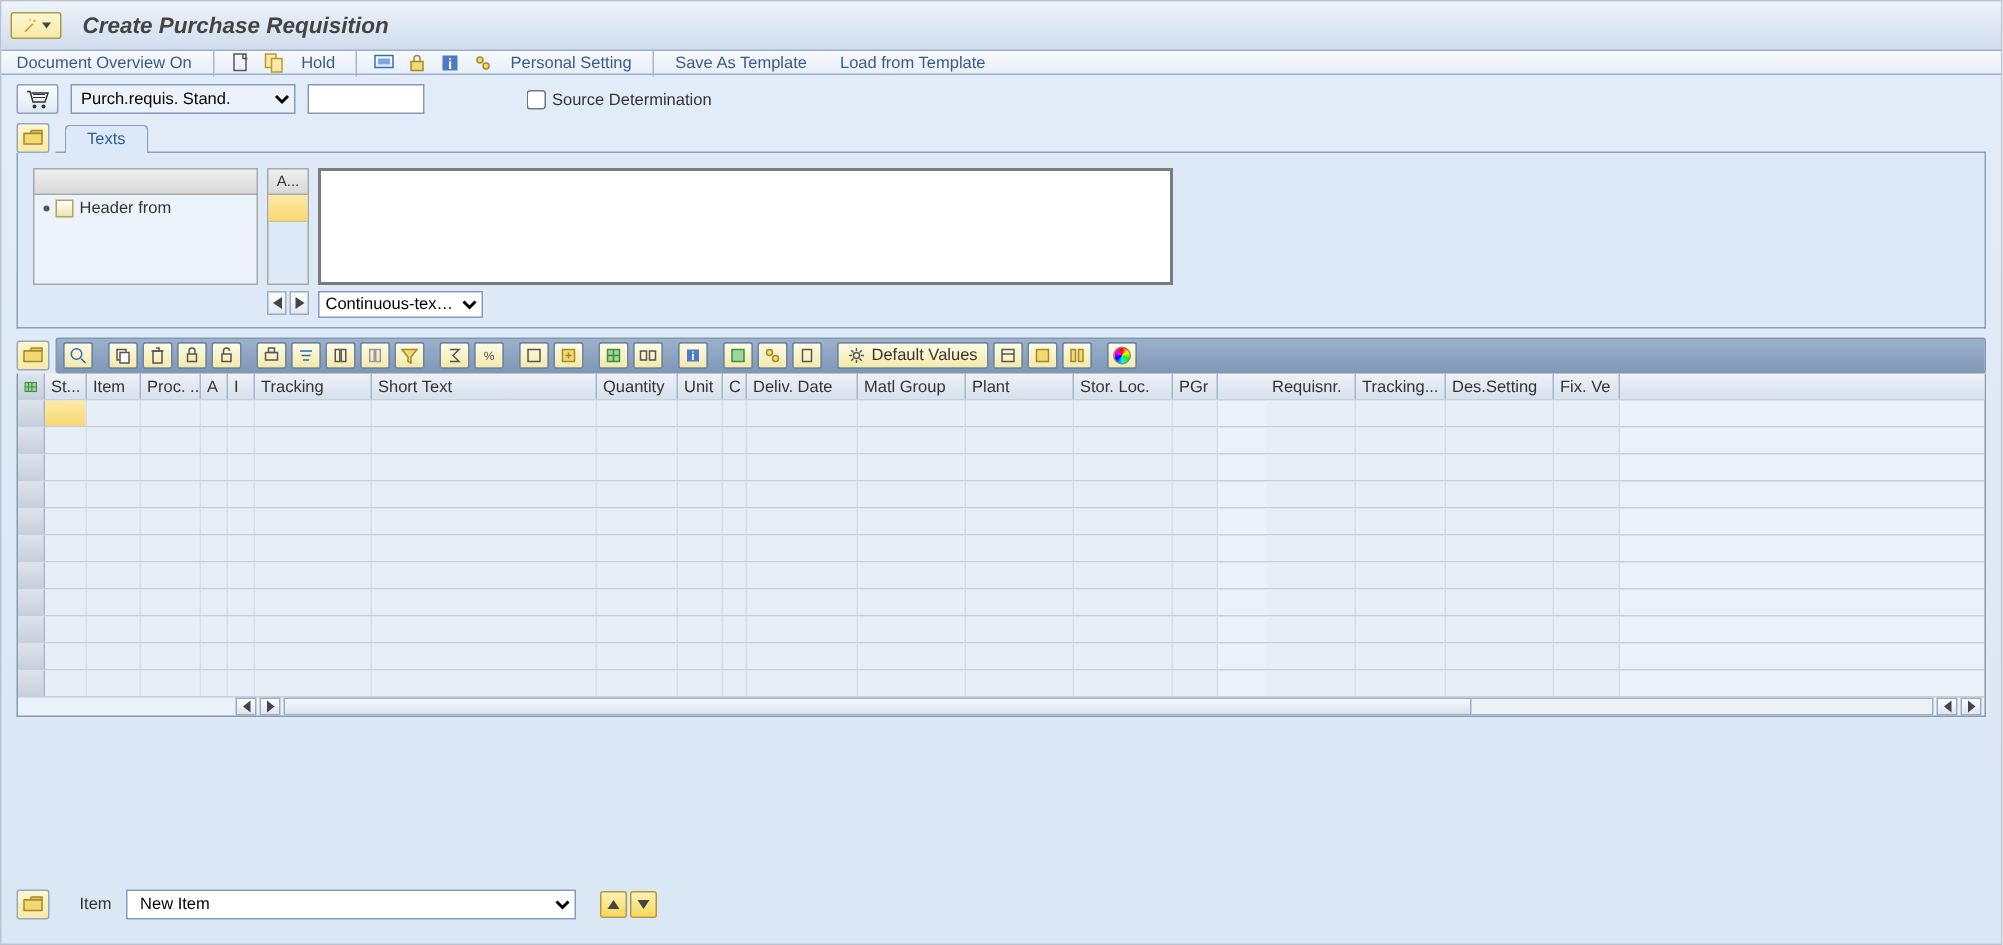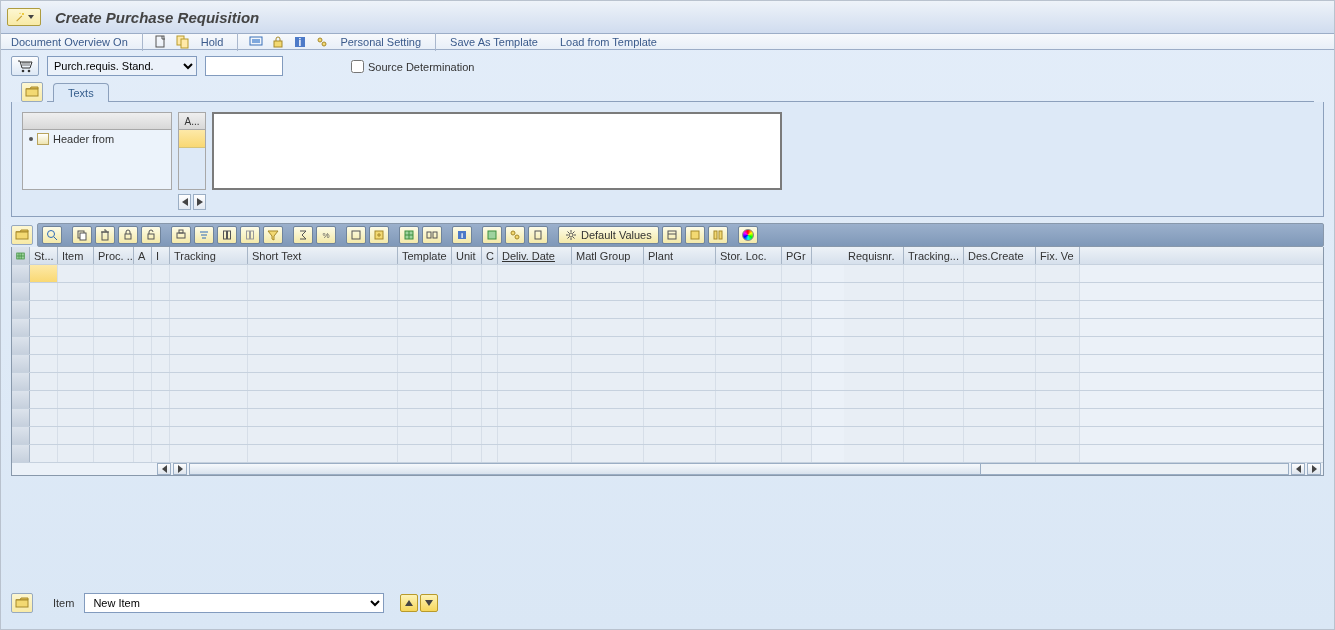--- a/index.html
+++ b/index.html
@@ -23,21 +23,21 @@
   .doctype-row { padding:6px 10px 6px 10px; display:flex; align-items:center; gap:8px; }
   .cart-icon-btn { width:28px; height:20px; border:1px solid #8CA2BF; background:linear-gradient(#FEFEFE,#DDE8F5); border-radius:2px; display:flex; align-items:center; justify-content:center; cursor:pointer; }
   .doctype-select { height:20px; width:150px; border:1px solid #829BBE; background:#ECF2FA; font-size:11px; padding:0 2px; }
   .doctype-num { height:20px; width:78px; border:1px solid #829BBE; background:#FFFFFF; }
   .chk-label { display:flex; align-items:flex-end; gap:4px; margin-left:60px; }
   .chk { width:13px; height:13px; }
 
 
   
   .collapse-btn { width:22px; height:20px; border:1px solid #97A9BF; background:linear-gradient(#FDF7D2,#F8EAA6); border-radius:2px; display:flex; align-items:center; justify-content:center; cursor:pointer; margin-right:4px; flex-shrink:0; }
-  .tabs-wrap { display:flex; align-items:flex-end; padding:0 20px; }
+  .tabs-wrap { display:flex; align-items:flex-end; padding:0 10px; }
   .tabstrip { height:20px; display:flex; align-items:flex-end; flex:1; border-bottom:1px solid #8CA0BC; }
   .tab { height:19px; padding:0 14px; border:1px solid #8CA0BC; border-bottom:none; border-top-left-radius:4px; border-top-right-radius:4px; background:linear-gradient(#F7FBFF,#D9E7F6); color:#355D8C; display:flex; align-items:center; cursor:pointer; margin-left:6px; }
   .tab.active { background:#DCE9F8; position:relative; top:1px; }
 
   .texts-panel { margin:0 10px 6px 10px; border:1px solid #8CA0BC; border-top:none; background:#DDE9F7; padding:10px 10px 6px 10px; display:flex; gap:6px; }
   .tree-col { width:150px; }
   .tree-hdr { height:18px; background:linear-gradient(#EFEFEF,#D8D8D8); border:1px solid #A8A8A8; }
   .tree-body { height:60px; background:#ECF3FB; border:1px solid #A8A8A8; border-top:none; }
   .tree-item { display:flex; align-items:center; gap:4px; padding:3px 6px; }
   .tree-bullet { width:4px; height:4px; background:#555; border-radius:50%; }
@@ -68,21 +68,21 @@
   .grid-hdr { background:linear-gradient(#EDF2F7,#D6E0EC); font-size:11px; color:#333; }
   .grid-hdr .gc { border-right:1px solid #A8B6C7; display:flex; align-items:center; padding:0 4px; overflow:hidden; white-space:nowrap; }
   .grid-body .gc { border-right:1px solid #D6DEE8; display:flex; align-items:center; padding:0 4px; background:#E8EEF5; }
   .grid-body .grid-row:first-child .gc.c-st { background:linear-gradient(#FDE9A8,#F9D873); }
   .gc.rowhdr { background:linear-gradient(#DCE3EC, #C6D0DD) !important; border-right:1px solid #A8B6C7; width:18px; flex:none; }
   .gc.c-sel { width:18px; flex:none; background:linear-gradient(#DCE3EC,#C6D0DD) !important; border-right:1px solid #A8B6C7; }
   
   .c-st{width:28px;flex:none;} .c-item{width:36px;flex:none;} .c-proc{width:40px;flex:none;}
   .c-a{width:18px;flex:none;} .c-i{width:18px;flex:none;} .c-mat{width:78px;flex:none;}
   .c-short{width:150px;flex:none;} .c-qty{width:54px;flex:none;} .c-unit{width:30px;flex:none;}
-  .c-c{width:16px;flex:none;} .c-deliv{width:74px;flex:none;text-decoration:underline;} .c-matgrp{width:72px;flex:none;}
+  .c-c{width:16px;flex:none;} .c-deliv{width:74px;flex:none;} .c-matgrp{width:72px;flex:none;}
   .c-plant{width:72px;flex:none;} .c-stor{width:66px;flex:none;} .c-pgr{width:30px;flex:none;}
   .c-req{width:60px;flex:none;margin-left:32px;} .c-track{width:60px;flex:none;} .c-desv{width:72px;flex:none;}
   .c-fix{width:44px;flex:none;}
 
   .grid-scroll { height:12px; display:flex; align-items:center; padding:0 2px; gap:2px; }
   .scroll-btn { width:14px; height:12px; border:1px solid #9BAEC4; background:linear-gradient(#FEFEFE,#DDE4ED); display:flex; align-items:center; justify-content:center; cursor:pointer; }
   .scroll-track { flex:1; height:12px; border:1px solid #9BAEC4; background:#ECF1F6; position:relative; }
   .scroll-thumb { position:absolute; left:0; top:0; height:100%; width:72%; background:linear-gradient(#F6F9FC,#D8E2ED); border-right:1px solid #9BAEC4; }
 
   
@@ -217,20 +217,25 @@
         <div class="small-arrow-btn">
             <div class="tri tri-left"></div>
           </div>
         <div class="small-arrow-btn">
             <div class="tri tri-right"></div>
           </div>
       </div>
     </div>
     <div class="editor-col">
       <div class="editor" contenteditable="true" style=""></div>
+      <div class="editor-bottom">
+        <select class="cont-select">
+          <option>Continuous-tex…</option>
+        </select>
+      </div>
     </div>
   </div>
 
   <div class="grid-section">
     <div class="grid-toolbar-wrap">
       <div class="collapse-btn">
         <svg width="14" height="12" viewBox="0 0 14 12">
             <path d="M1 3 H5 L6 1 H13 V3 H1 Z" fill="#E9C65A" stroke="#A6892B"></path>
             <rect x="1" y="3" width="12" height="7" fill="#F3D972" stroke="#A6892B"></rect>
           </svg>
@@ -396,31 +401,31 @@
               <path d="M1 6 H11 M4 2 V10 M7 2 V10" stroke="#3E8F3E"></path>
             </svg>
           </div>
         <div class="gc c-st">St...</div>
         <div class="gc c-item">Item</div>
         <div class="gc c-proc">Proc. ...</div>
         <div class="gc c-a">A</div>
         <div class="gc c-i">I</div>
         <div class="gc c-mat">Tracking</div>
         <div class="gc c-short">Short Text</div>
-        <div class="gc c-qty">Template</div>
+        <div class="gc c-qty">Quantity</div>
         <div class="gc c-unit">Unit</div>
         <div class="gc c-c">C</div>
         <div class="gc c-deliv">Deliv. Date</div>
         <div class="gc c-matgrp">Matl Group</div>
         <div class="gc c-plant">Plant</div>
         <div class="gc c-stor">Stor. Loc.</div>
         <div class="gc c-pgr">PGr</div>
         <div class="gc c-req">Requisnr.</div>
         <div class="gc c-track">Tracking...</div>
-        <div class="gc c-desv">Des.Create</div>
+        <div class="gc c-desv">Des.Setting</div>
         <div class="gc c-fix">Fix. Ve</div>
       </div>
       <div class="grid-body" id="grid-body">
           <div class="grid-row">
             <div class="gc rowhdr"></div>
             <div class="gc c-st"></div>
             <div class="gc c-item"></div>
             <div class="gc c-proc"></div>
             <div class="gc c-a"></div>
             <div class="gc c-i"></div>

